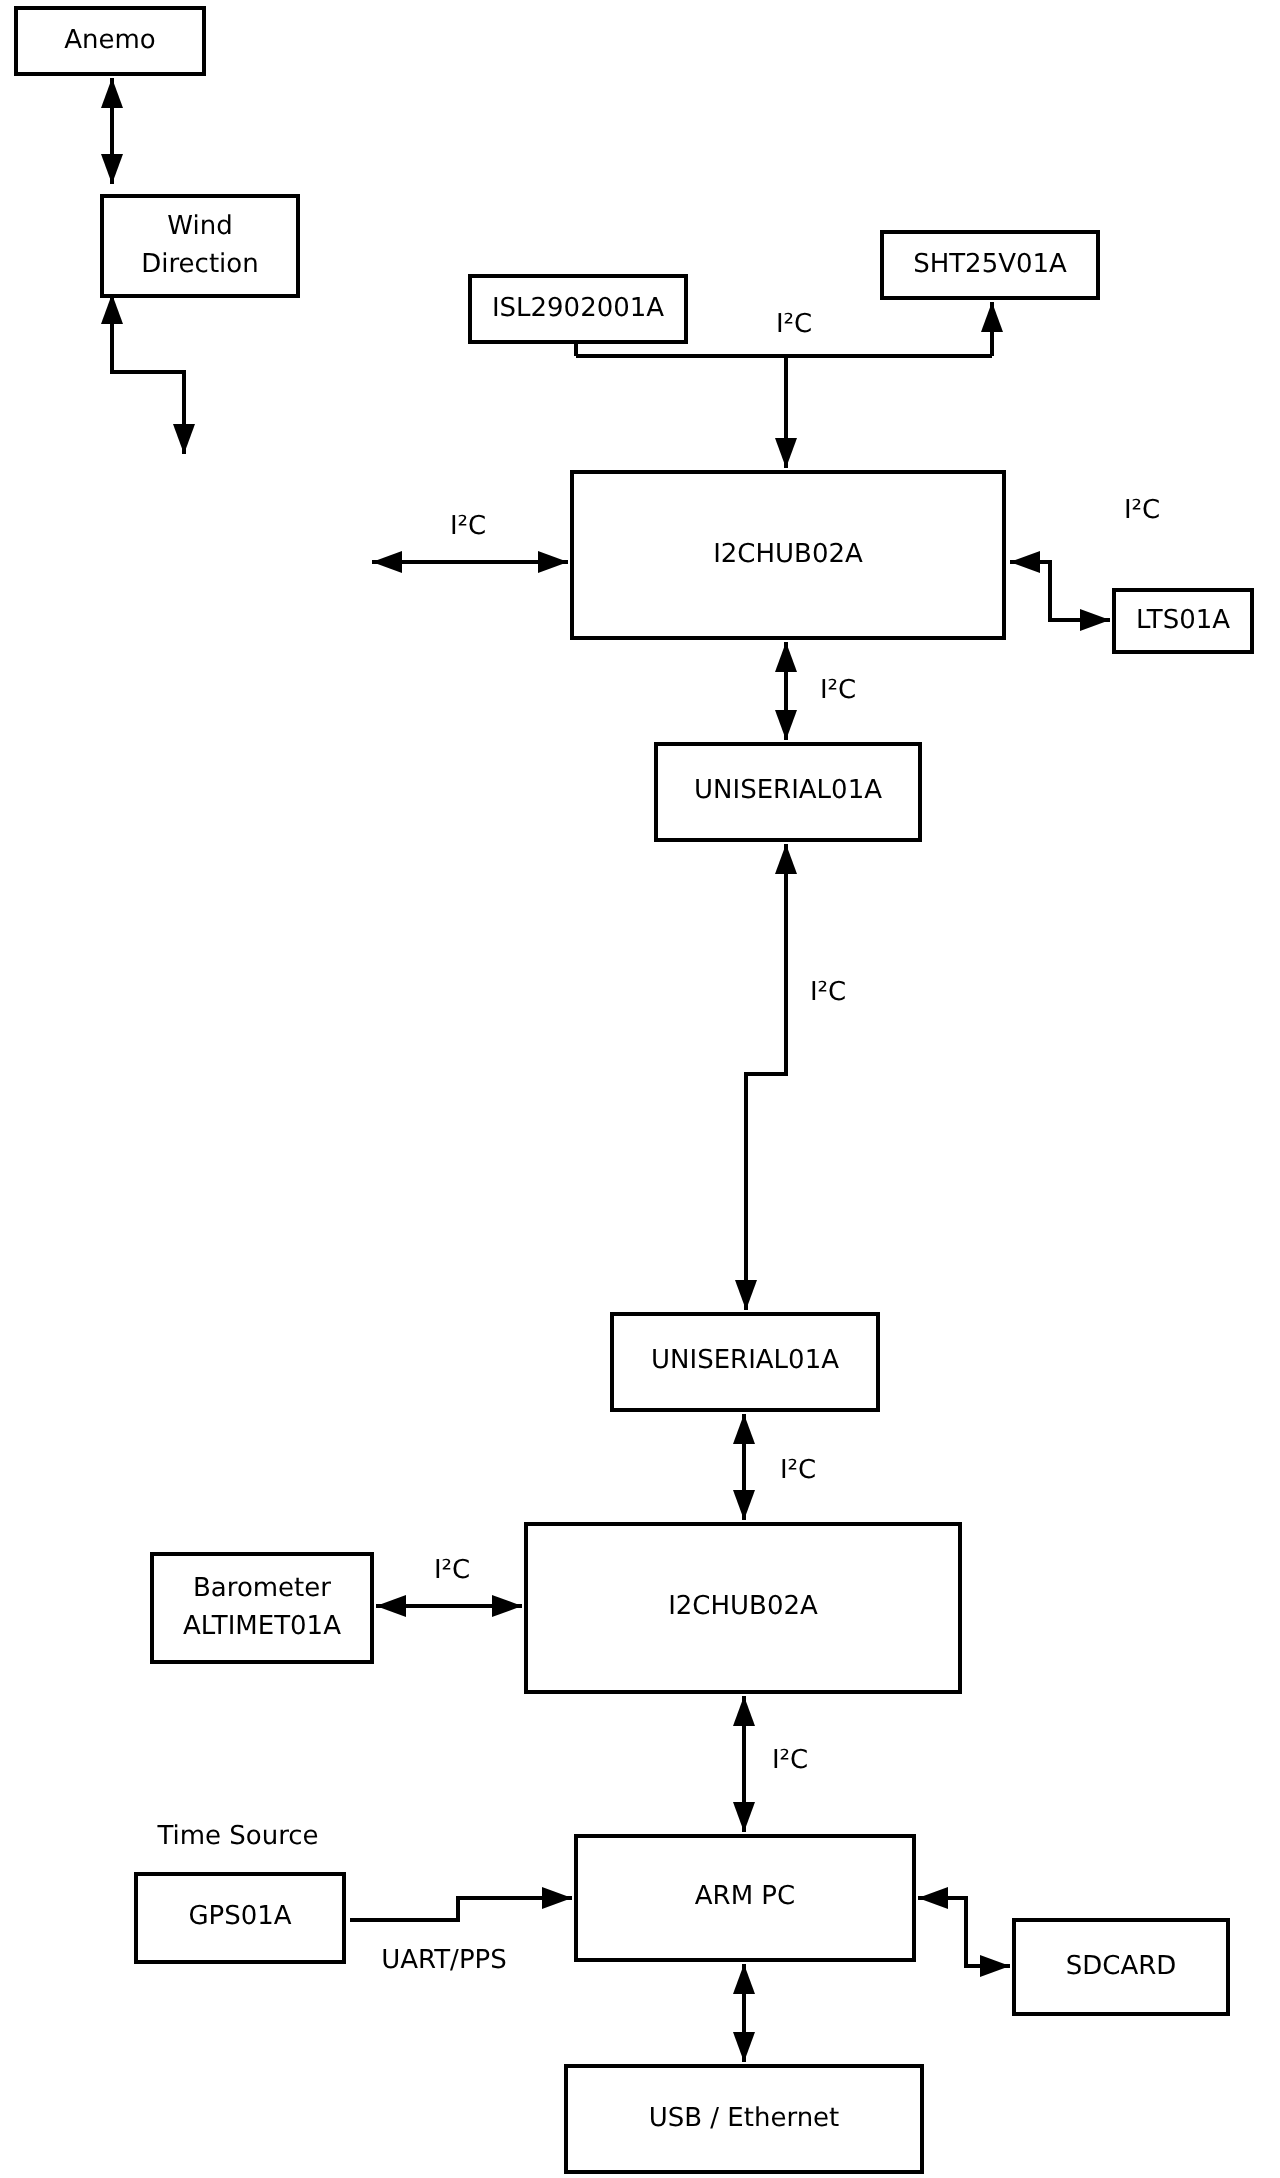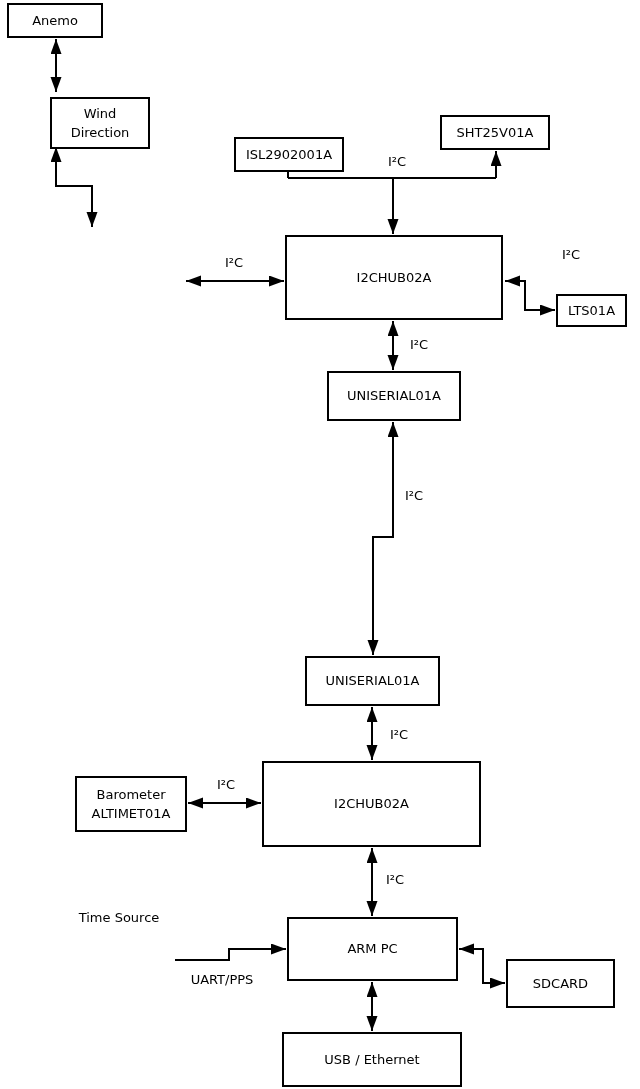--- a/index.html
+++ b/index.html
@@ -112,20 +112,23 @@
 
   <div class="node" style="left:262px; top:761px; width:219px; height:86px;">
     <span>I2CHUB02A</span>
   </div>
 
   <div class="node" style="left:75px; top:776px; width:112px; height:56px;">
     <span>Barometer</span>
     <span>ALTIMET01A</span>
   </div>
 
+  <div class="node" style="left:67px; top:936px; width:106px; height:46px;">
+    <span>GPS01A</span>
+  </div>
 
   <div class="node" style="left:287px; top:917px; width:171px; height:64px;">
     <span>ARM PC</span>
   </div>
 
   <div class="node" style="left:506px; top:959px; width:109px; height:49px;">
     <span>SDCARD</span>
   </div>
 
   <div class="node" style="left:282px; top:1032px; width:180px; height:55px;">

